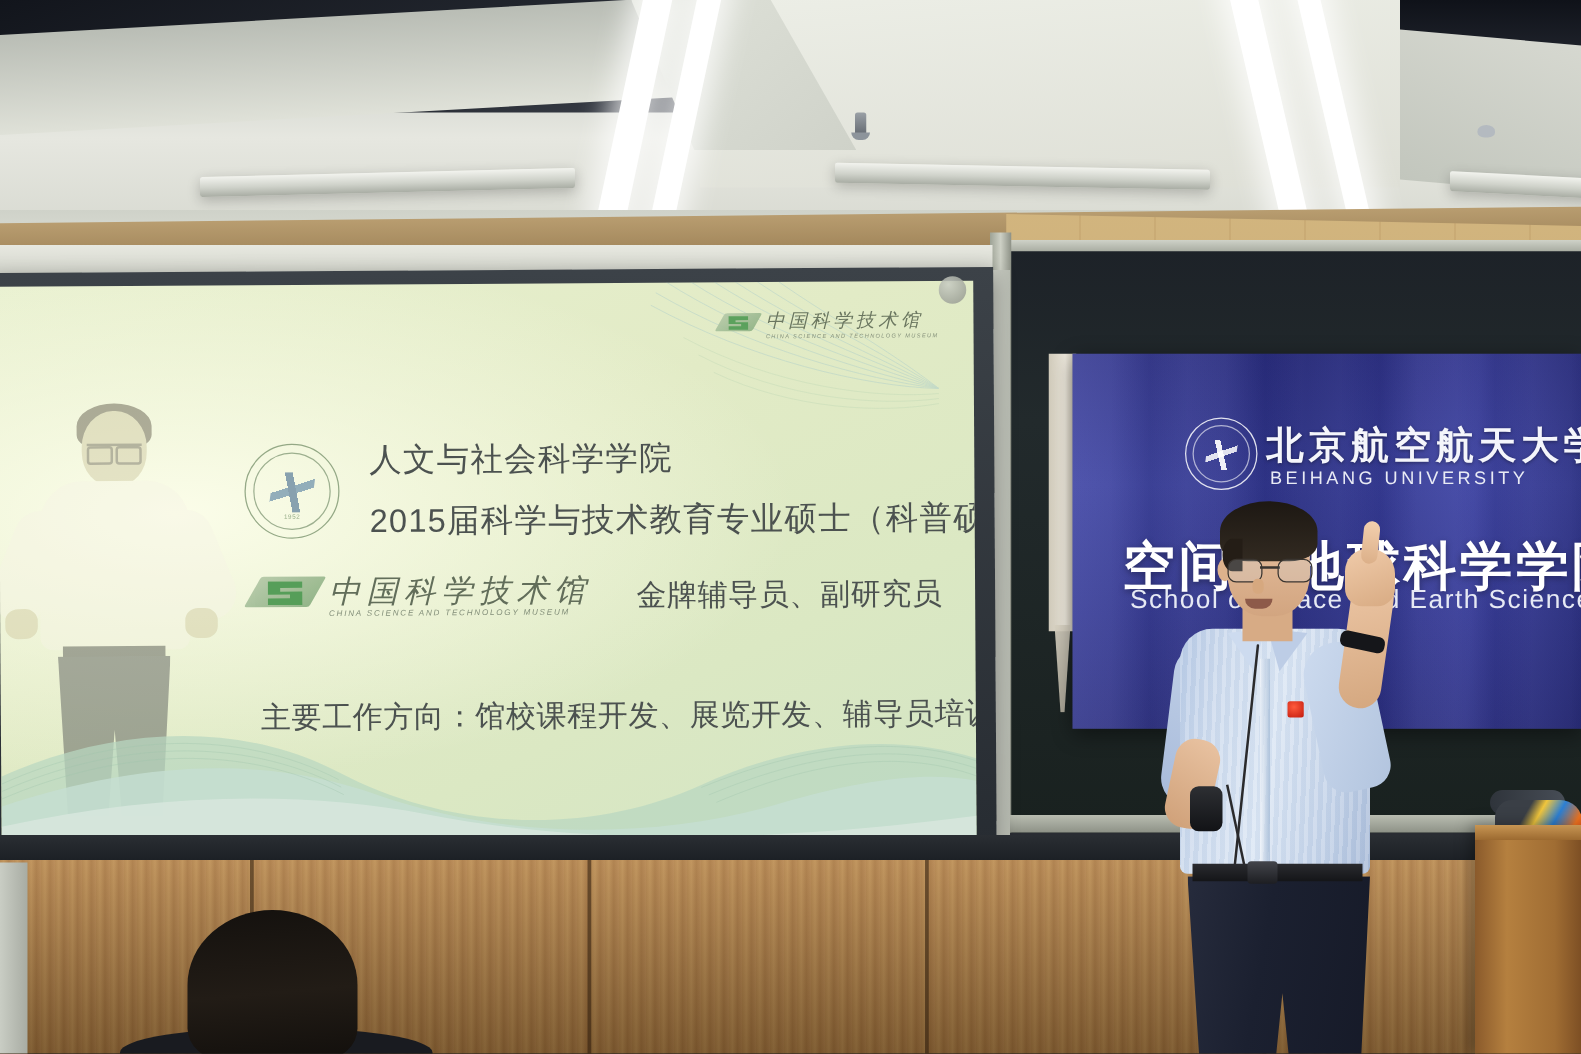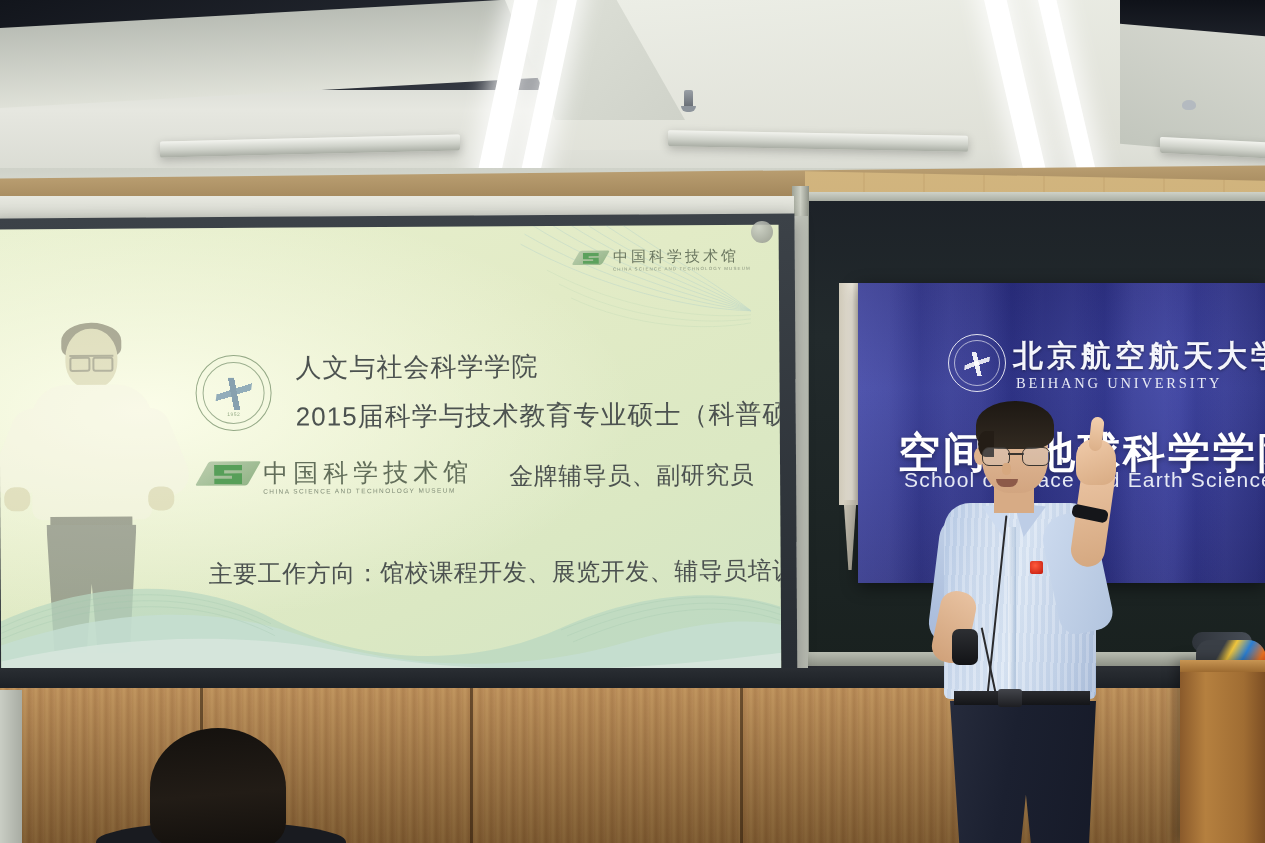--- a/index.html
+++ b/index.html
@@ -99,21 +99,21 @@
     background:
       linear-gradient(70deg,transparent 42%,rgba(255,255,255,.92) 42%,rgba(255,255,255,.92) 56%,transparent 56%),
       linear-gradient(-20deg,transparent 45%,rgba(255,255,255,.85) 45%,rgba(255,255,255,.85) 60%,transparent 60%);}
 
   .banner-cn{position:absolute;left:1013px;top:336px;color:#f4f5fb;
     font-size:30px;letter-spacing:4px;font-weight:700;
     font-family:"DejaVu Serif","Liberation Serif",serif;
     text-shadow:0 1px 3px rgba(0,0,0,.4);white-space:nowrap;}
   .banner-en{position:absolute;left:1016px;top:375px;color:#e9ebf5;
     font-size:14.5px;letter-spacing:2.8px;
-    font-family:Liberation Serif, serif;white-space:nowrap;}
+    font-family:Liberation Sans, sans-serif;white-space:nowrap;}
   .banner-cn2{position:absolute;left:898px;top:425px;color:#ffffff;
     font-size:42px;font-weight:700;letter-spacing:3px;white-space:nowrap;
     text-shadow:0 2px 5px rgba(0,0,0,.35);}
   .banner-en2{position:absolute;left:904px;top:468px;color:#e6e9f4;
     font-size:21px;letter-spacing:1.2px;white-space:nowrap;}
 
   
   .screen-case{position:absolute;left:-6px;top:196px;width:800px;height:36px;
     background:linear-gradient(180deg,#e7e8e0,#c9ccc2);}
   .screen-frame{position:absolute;left:-8px;top:216px;width:804px;height:488px;
@@ -154,21 +154,21 @@
   .ph-belt{position:absolute;left:44px;top:188px;width:82px;height:10px;background:#3a3a3c;}
   .ph-legs{position:absolute;left:40px;top:196px;width:90px;height:128px;background:#3f4046;
     clip-path:polygon(0 0,100% 0,92% 100%,56% 100%,50% 46%,44% 100%,8% 100%);}
 
   .slide-logo-top{position:absolute;right:28px;top:24px;display:flex;align-items:center;gap:7px;opacity:.9;}
   .cstm-cube{width:30px;height:22px;position:relative;flex:none;}
   .cstm-cube .top{position:absolute;left:0;top:0;width:30px;height:16px;
     background:linear-gradient(135deg,#b5c9a8,#8fb285);transform:skewX(-30deg) scaleY(.9);border-radius:2px;}
   .cstm-cube .s{position:absolute;left:7px;top:3px;width:16px;height:11px;
     background:#4e9a52;clip-path:polygon(0 0,100% 0,100% 28%,36% 28%,36% 44%,100% 44%,100% 100%,0 100%,0 72%,64% 72%,64% 56%,0 56%);}
-  .cstm-text{display:flex;flex-direction:column;line-height:1;}
+  .cstm-text{display:flex;flex-direction:column;line-height:1;font-style:italic;}
   .cstm-cn{font-family:"DejaVu Serif","Liberation Serif",serif;font-size:15px;color:#5e6a55;letter-spacing:3px;}
   .cstm-en{font-size:4.5px;color:#7e8a75;letter-spacing:1.1px;margin-top:3px;}
 
   
   .slide-row{position:absolute;display:flex;align-items:center;}
   .row1{left:196px;top:123px;gap:24px;}
   .row2{left:202px;top:232px;gap:36px;}
   .row3{left:208px;top:330px;}
 
   .bh-seal{width:74px;height:74px;border-radius:50%;position:relative;flex:none;

